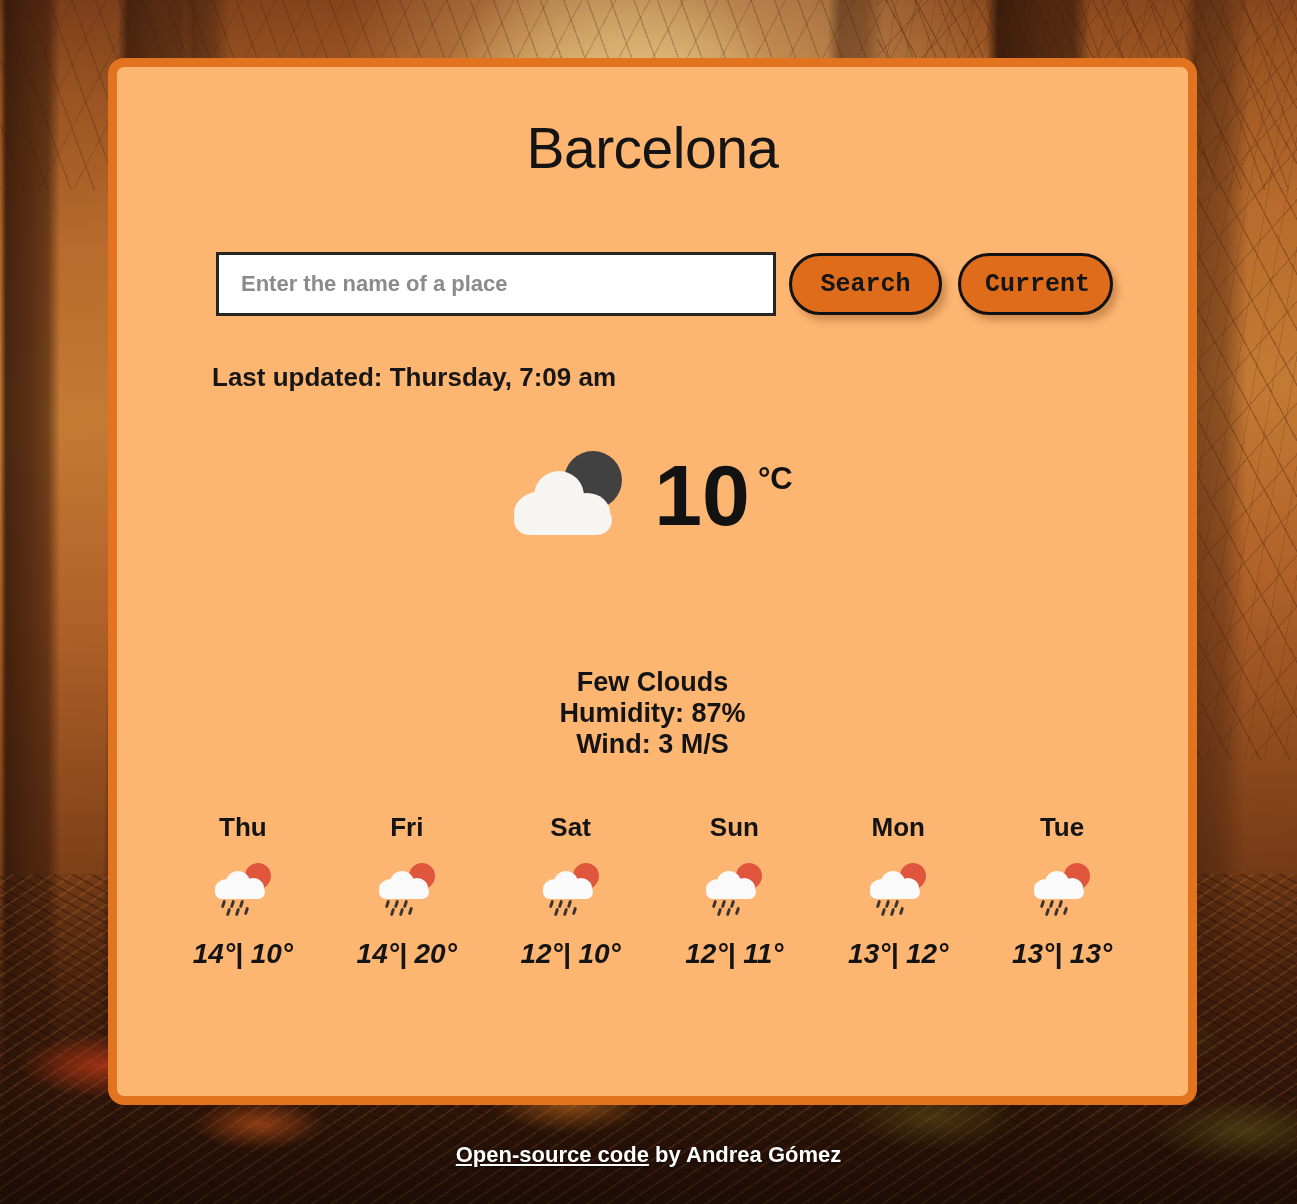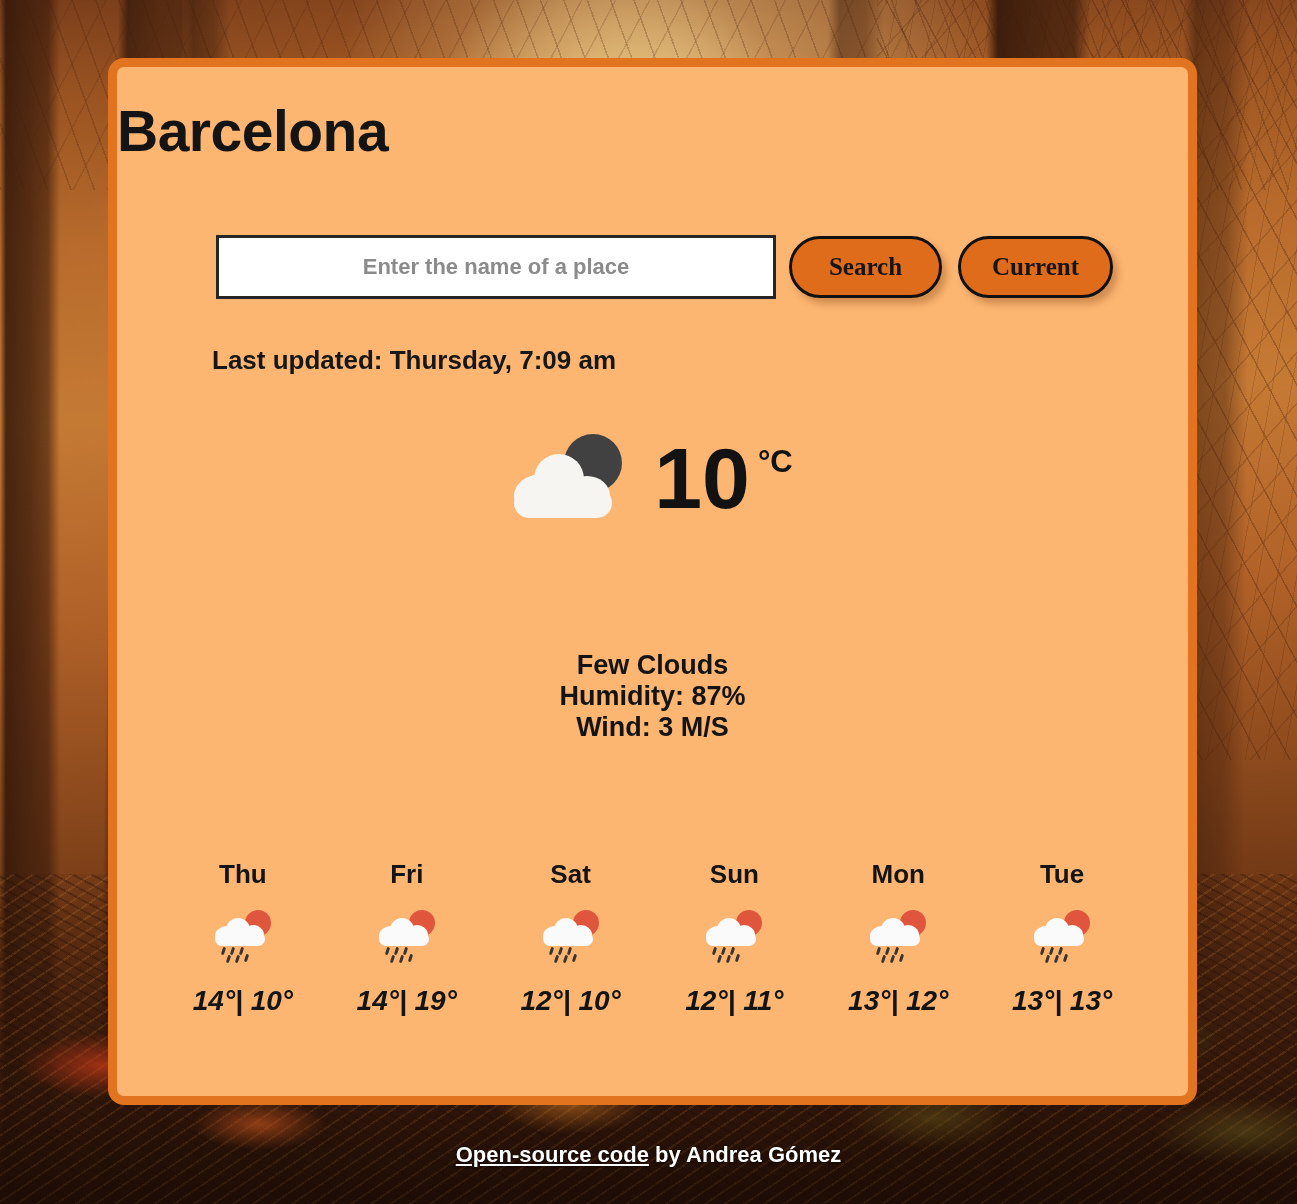--- a/index.html
+++ b/index.html
@@ -96,25 +96,26 @@
     top: 58px;
     width: 1089px;
     height: 1047px;
     background: #FDB572;
     border: 9px solid #E2741F;
     border-radius: 16px;
     z-index: 5;
   }
 
   .city-title {
+    text-align: center;
     font-size: 57px;
-    font-weight: bold;
+    font-weight: normal;
     color: #141414;
     letter-spacing: -0.5px;
-    margin-top: 36px;
+    margin-top: 53px;
     line-height: 1;
   }
 
   
   .search-row {
     display: flex;
     align-items: center;
     margin-top: 75px;
     padding-left: 99px;
   }
@@ -123,30 +124,29 @@
     height: 64px;
     background: #ffffff;
     border: 3px solid #262626;
     border-radius: 0;
     padding: 0 22px;
     font-family: "Liberation Sans", sans-serif;
     font-size: 22px;
     font-weight: bold;
     color: #0369a1;
     outline: none;
-    text-align: center;
   }
   #place-input::placeholder { color: #8b8b8b; font-weight: bold; }
 
   .pill-btn {
     height: 62px;
     background: #DE6C1B;
     border: 3px solid #111;
     border-radius: 34px;
-    font-family: Liberation Serif, serif;
+    font-family: Liberation Mono, monospace;
     font-size: 25px;
     font-weight: bold;
     color: #151515;
     cursor: pointer;
     box-shadow: 5px 6px 7px rgba(120,60,10,0.33);
     padding: 0 24px;
   }
   #search-button  { width: 153px; margin-left: 13px; }
   #current-button { width: 155px; margin-left: 16px; }
 
@@ -209,21 +209,21 @@
     flex: 1;
     text-align: center;
     font-size: 27px;
     font-weight: bold;
     color: #141414;
   }
 
   
   .forecast-row {
     display: flex;
-    margin-top: 116px;
+    margin-top: 52px;
     padding: 0 44px;
   }
   .forecast-day {
     flex: 1;
     text-align: center;
   }
   .fc-name {
     font-size: 26px;
     font-weight: bold;
     color: #141414;
@@ -361,21 +361,21 @@
           <div class="c c3"></div>
           <div class="cbase"></div>
           <div class="drop d1"></div>
           <div class="drop d2"></div>
           <div class="drop d3"></div>
           <div class="drop d4"></div>
           <div class="drop d5"></div>
           <div class="drop d6"></div>
         </div>
       </div>
-      <div class="fc-temps">14°| 19°</div>
+      <div class="fc-temps">14°| 20°</div>
     </div>
 
     <div class="forecast-day">
       <div class="fc-name">Sat</div>
       <div class="fc-icon-wrap">
         <div class="icon-rain-sun">
           <div class="sun"></div>
           <div class="c c1"></div>
           <div class="c c2"></div>
           <div class="c c3"></div>

